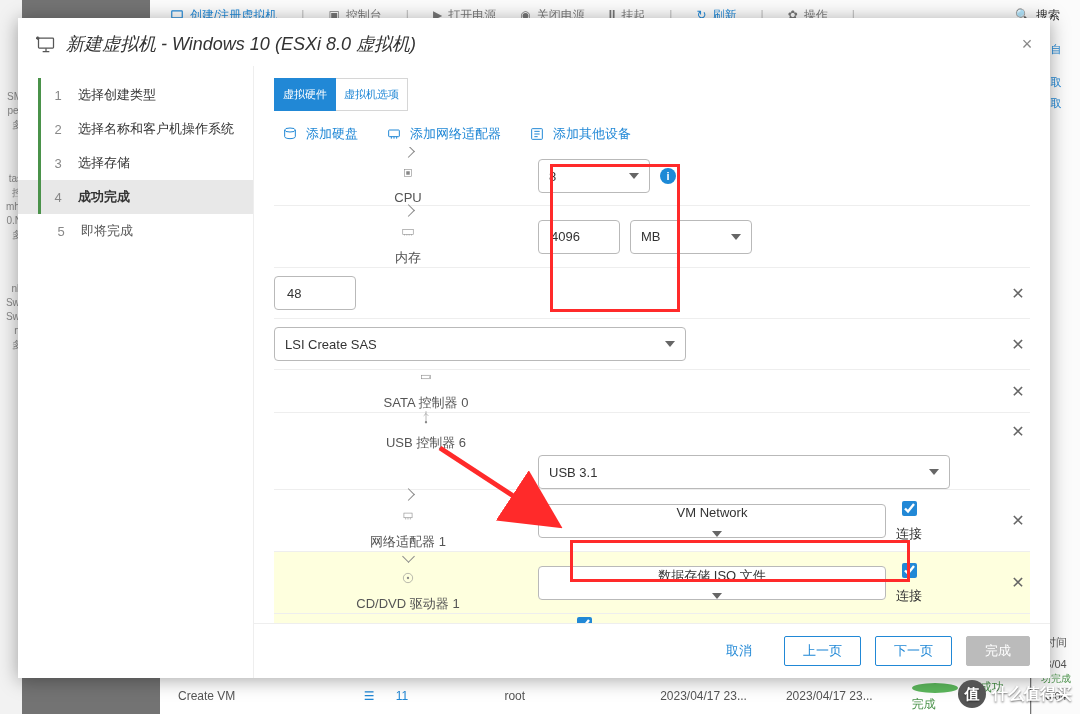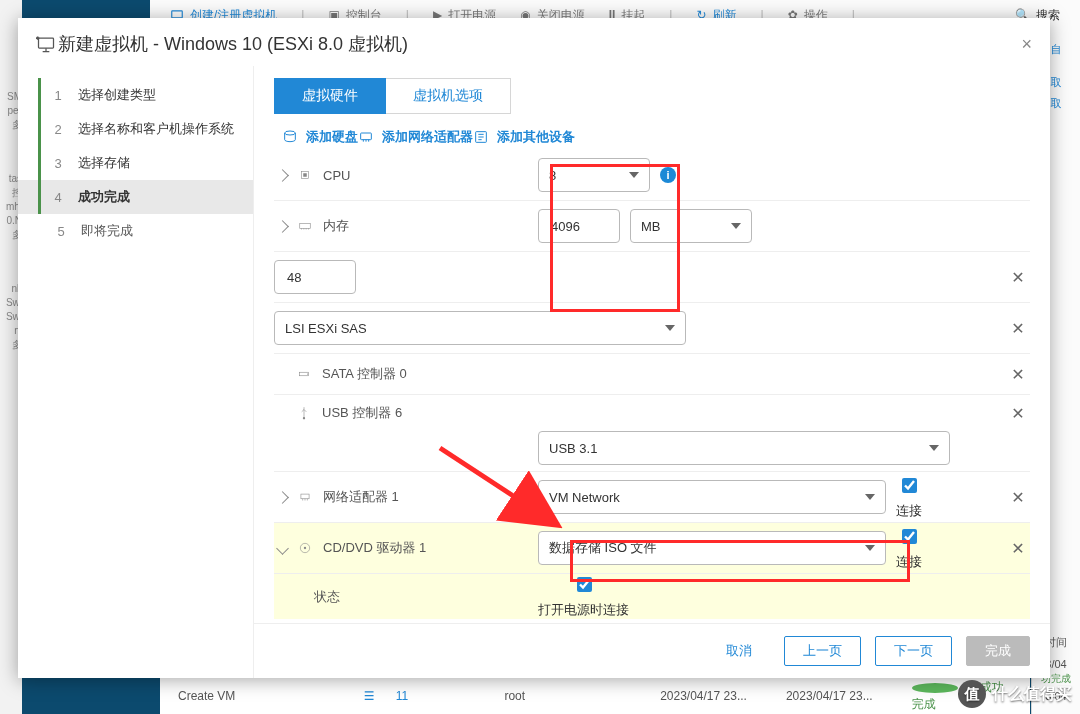--- a/index.html
+++ b/index.html
@@ -7,81 +7,81 @@
     --blue-dark: #1b79bf;
     --text: #4a4a4a;
     --text-light: #666;
     --border: #d6d6d6;
     --bg-grey: #f7f7f7;
     --sel-bg: #e8e8e8;
     --yellow: #feffde;
     --red-box: #ff2a2a;
   }
   html,body {margin:0;padding:0;font-family:"Helvetica Neue",Arial,"PingFang SC","Microsoft YaHei",sans-serif;font-size:13px;color:var(--text);background:#e9e9e9;}
-  .screen {position:relative;width:1080px;height:714px;overflow:hidden;background:#0c4a6e;}
+  .screen {position:relative;width:1080px;height:714px;overflow:hidden;background:#737373;}
 
   
   .bg-toolbar {position:absolute;left:150px;right:0;top:0;height:30px;background:#fbfbfb;border-bottom:1px solid var(--border);display:flex;align-items:center;gap:24px;padding:0 20px;color:var(--blue);font-size:12px;}
   .bg-toolbar .itm {display:flex;align-items:center;gap:6px;white-space:nowrap;}
   .bg-toolbar .sep {color:#bbb;}
   .bg-left {position:absolute;left:0;top:0;bottom:0;width:22px;background:#f2f2f2;color:#888;font-size:10px;line-height:1.4;padding-top:90px;text-align:right;overflow:hidden;}
   .bg-left div{white-space:nowrap;}
   .bg-rightcol{position:absolute;right:0;top:30px;bottom:0;width:48px;background:#fbfbfb;border-left:1px solid var(--border);font-size:11px;color:var(--blue);padding-top:12px;text-align:center;}
   .bg-bottom {position:absolute;left:160px;right:50px;bottom:0;height:36px;background:#fff;border-top:1px solid var(--border);display:flex;align-items:center;font-size:12px;color:#555;}
   .bg-bottom span{padding:0 18px;}
   .bg-bottom .ic{color:var(--blue);}
   .ok-dot{display:inline-block;width:10px;height:10px;border-radius:50%;background:#5cb85c;margin-right:4px;vertical-align:middle;}
 
   
   .modal {position:absolute;left:18px;top:18px;right:30px;bottom:36px;background:#fff;box-shadow:0 2px 18px rgba(0,0,0,.35);display:flex;flex-direction:column;}
-  .modal-head {display:flex;align-items:center;gap:2px;padding:14px 18px 10px;font-size:18px;color:#333;}
+  .modal-head {display:flex;align-items:center;gap:10px;padding:14px 18px 10px;font-size:18px;color:#333;font-style:italic;}
   .modal-head .ico{width:20px;height:20px;fill:none;stroke:#555;stroke-width:1.5;}
   .modal-head .x{margin-left:auto;font-size:18px;color:#888;cursor:pointer;}
   .modal-body{display:flex;flex:1;min-height:0;}
 
   
   .wiz {width:235px;border-right:1px solid #eee;padding:12px 0;}
   .wiz .step{display:flex;align-items:center;height:34px;padding:0 14px;color:#555;position:relative;}
   .wiz .step .bar{position:absolute;left:20px;top:0;bottom:0;width:3px;background:#4a924a;}
   .wiz .step .num{width:20px;text-align:center;margin-left:16px;margin-right:10px;color:#888;}
   .wiz .step.active{background:var(--sel-bg);}
   .wiz .step.active .lbl{font-weight:600;color:#333;}
   .wiz .step.done .lbl{color:#333;}
 
   
   .panel{flex:1;display:flex;flex-direction:column;min-width:0;}
   .tabs{display:flex;padding:12px 20px 0;gap:0;}
-  .tab{border:1px solid var(--border);padding:8px 27px;font-size:14px;color:var(--blue);background:#fff;cursor:pointer;}
+  .tab{border:1px solid var(--border);padding:8px 8px;font-size:11px;color:var(--blue);background:#fff;cursor:pointer;}
   .tab.active{background:var(--blue);border-color:var(--blue);color:#fff;}
   .tab:not(:first-child){border-left:none;}
 
-  .addbar{display:flex;align-items:center;padding:14px 28px 4px;color:var(--blue);font-size:13px;font-weight:bold;}
+  .addbar{display:flex;gap:28px;align-items:center;padding:14px 28px 4px;color:var(--blue);font-size:13px;}
   .addbar .ab{display:flex;align-items:center;gap:8px;cursor:pointer;}
   .addbar svg{width:16px;height:16px;stroke:var(--blue);fill:none;stroke-width:1.5;}
 
   .rows{flex:1;overflow:auto;padding:0 20px 6px;}
   .row{display:flex;align-items:center;border-top:1px solid #eee;min-height:50px;}
   .row:first-child{border-top:none;}
   .row.tall{min-height:80px;}
-  .row .label{width:260px;display:flex;align-items:center;gap:10px;color:#555;padding-left:4px;}
+  .row .label{width:260px;display:flex;align-items:center;gap:10px;color:#555;padding-left:4px;flex-direction:column;}
   .row .label .chev{width:8px;height:8px;border-right:1.5px solid #888;border-bottom:1.5px solid #888;transform:rotate(-45deg);}
   .row.open .label .chev{transform:rotate(45deg);}
   .row .label svg{width:16px;height:14px;fill:#888;}
   .row .ctrl{flex:1;display:flex;align-items:center;gap:10px;}
   .row .close{width:24px;text-align:center;color:#666;font-size:16px;cursor:pointer;}
 
   .select, .num-input{
     height:32px;border:1px solid #b9b9b9;border-radius:4px;background:#fff;display:flex;align-items:center;padding:0 10px;font-size:13px;color:#333;
   }
   .select{justify-content:space-between;min-width:90px;}
   .select .dd{width:0;height:0;border-left:5px solid transparent;border-right:5px solid transparent;border-top:6px solid #666;margin-left:10px;}
   .num-input{width:60px;}
   .num-input input{border:none;outline:none;width:100%;font-size:13px;color:#333;font-family:inherit;}
   .wide{flex:1;max-width:390px;}
-  .xwide{width:326px;}
+  .xwide{width:326px;flex-direction:column;}
   .info-i{width:16px;height:16px;border-radius:50%;background:#1c89d6;color:#fff;display:inline-flex;align-items:center;justify-content:center;font-size:11px;font-weight:bold;}
   .chk{display:flex;align-items:center;gap:6px;color:#333;flex-direction:column;}
   .chk input{accent-color:var(--blue);width:15px;height:15px;}
 
   .row.yellow{background:var(--yellow);}
   .subrow{background:var(--yellow);display:flex;align-items:center;min-height:44px;padding-left:40px;border-top:1px solid #eee;}
   .subrow .slabel{width:224px;color:#555;}
 
   
   .footer{display:flex;justify-content:flex-end;align-items:center;gap:14px;padding:12px 20px;border-top:1px solid #eee;}
@@ -280,21 +280,21 @@
               <div class="num-input">
                   <input value="48" style="">
                 </div>
             </div>
             <div class="close">✕</div>
           </div>
 
           <div class="row">
             <div class="ctrl">
               <div class="select wide">
-                  <span>LSI ESXi SAS</span>
+                  <span>LSI Create SAS</span>
                   <span class="dd"></span>
                 </div>
             </div>
             <div class="close">✕</div>
           </div>
 
           <div class="row" style="min-height:40px">
             <div class="label" style="padding-left:22px">
                 <svg viewBox="0 0 24 24">
                   <rect x="4" y="9" width="16" height="6" fill="none" stroke="#888"></rect>
@@ -311,21 +311,21 @@
               <div class="label" style="padding-left:22px">
                   <svg viewBox="0 0 24 24">
                     <path d="M12 2v20M12 6l-4 4M12 6l4 4" stroke="#888" fill="none"></path>
                     <circle cx="12" cy="21" r="2" fill="#888"></circle>
                   </svg>
                   <span>USB 控制器 6</span>
                 </div>
               <div class="ctrl"></div>
               <div class="close">✕</div>
             </div>
-            <div style="display:flex;align-items:flex-start;height:40px">
+            <div style="display:flex;align-items:flex-end;height:40px">
               <div class="label"></div>
               <div class="ctrl">
                   <div class="select wide">
                     <span>USB 3.1</span>
                     <span class="dd"></span>
                   </div>
                 </div>
               <div class="close"></div>
             </div>
           </div>

